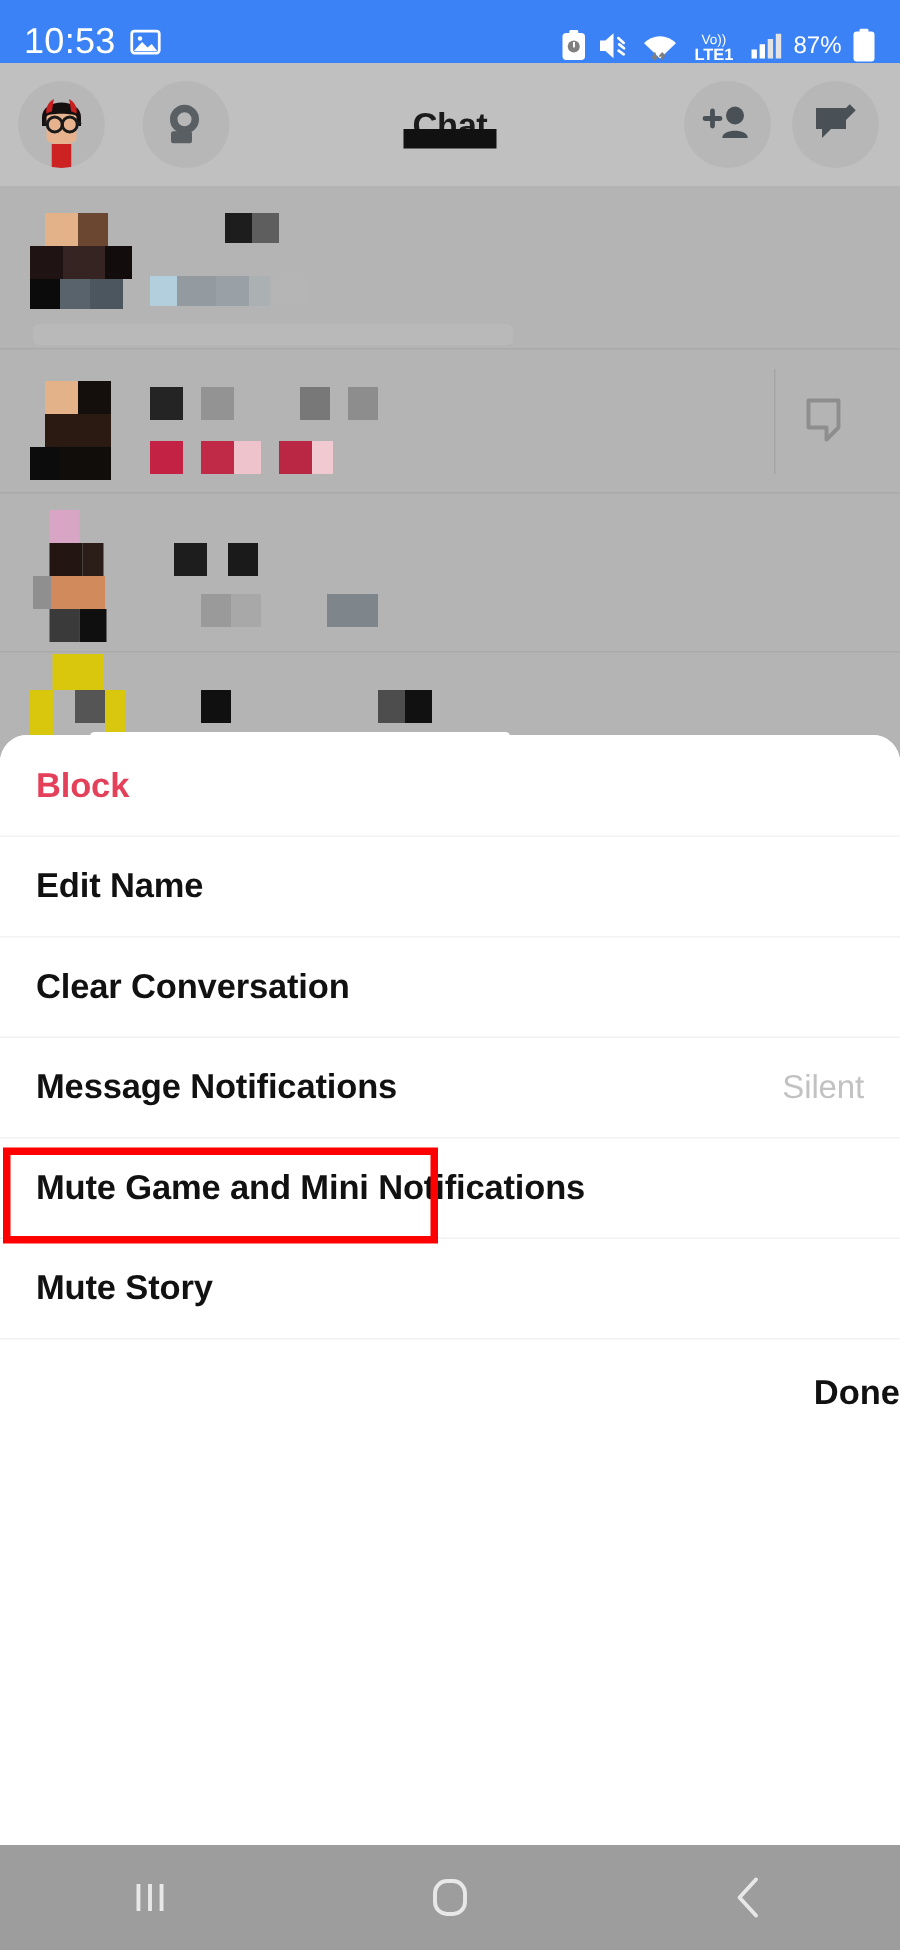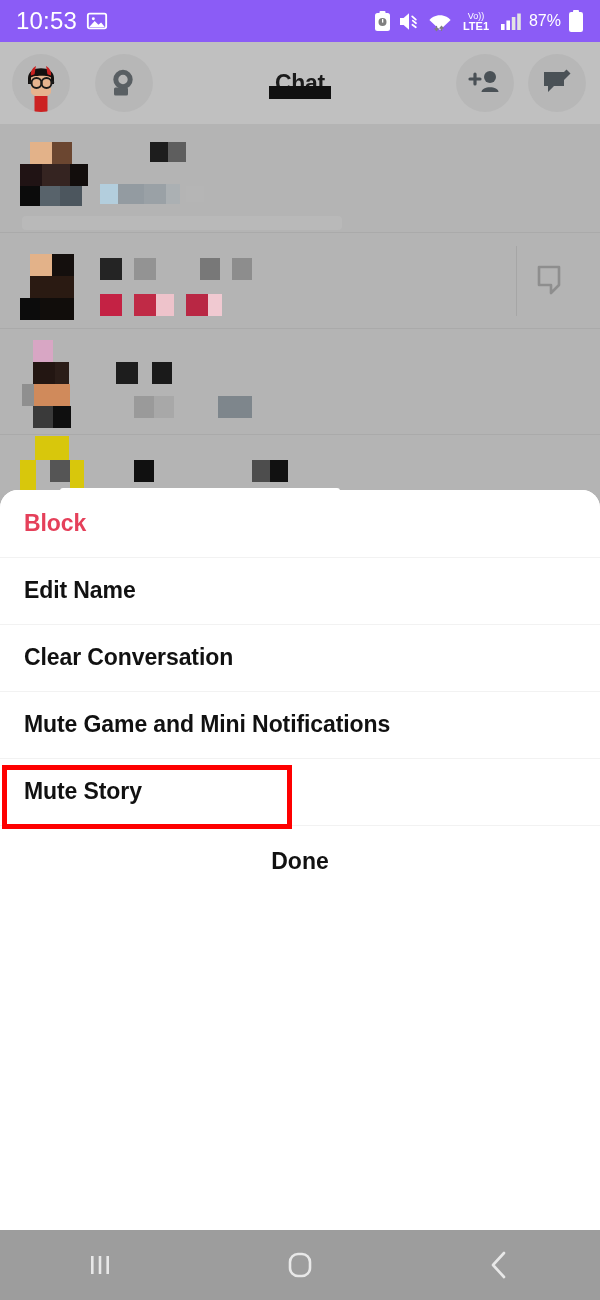--- a/index.html
+++ b/index.html
@@ -21,23 +21,23 @@
     overflow: hidden;
     background: #b3b3b3;
   }
 
   
   .status-bar {
     position: absolute;
     top: 0; left: 0;
     width: 600px;
     height: 42px;
-    background: #8b5cf6;
-    display: flex;
-    align-items: center;
+    background: #3b82f6;
+    display: flex;
+    align-items: flex-end;
     justify-content: space-between;
     padding: 0 16px;
     box-sizing: border-box;
     z-index: 50;
   }
   .sb-left {
     display: flex;
     align-items: center;
     gap: 9px;
   }
@@ -210,21 +210,21 @@
     height: 30px;
     border-radius: 50%;
     background: #ececec;
     box-shadow: 0 1px 2px rgba(0,0,0,0.18);
   }
   .done-row {
     position: relative;
     height: 72px;
     display: flex;
     align-items: center;
-    justify-content: center;
+    justify-content: flex-end;
     background: #ffffff;
   }
   .done-row::before {
     content: "";
     position: absolute;
     left: 0; right: 0; top: 0;
     height: 1px;
     background: #f2f2f2;
   }
   .done-label {
@@ -458,20 +458,24 @@
 
     <div class="menu-item">
       <span class="mi-label">Edit Name</span>
     </div>
 
     <div class="menu-item">
       <span class="mi-label">Clear Conversation</span>
     </div>
 
 
+    <div class="menu-item">
+      <span class="mi-label">Message Notifications</span>
+      <span class="mi-value">Silent</span>
+    </div>
 
     <div class="menu-item">
       <span class="mi-label">Mute Game and Mini Notifications</span>
     </div>
 
 
     <div class="menu-item">
       <span class="mi-label">Mute Story</span>
     </div>
 

